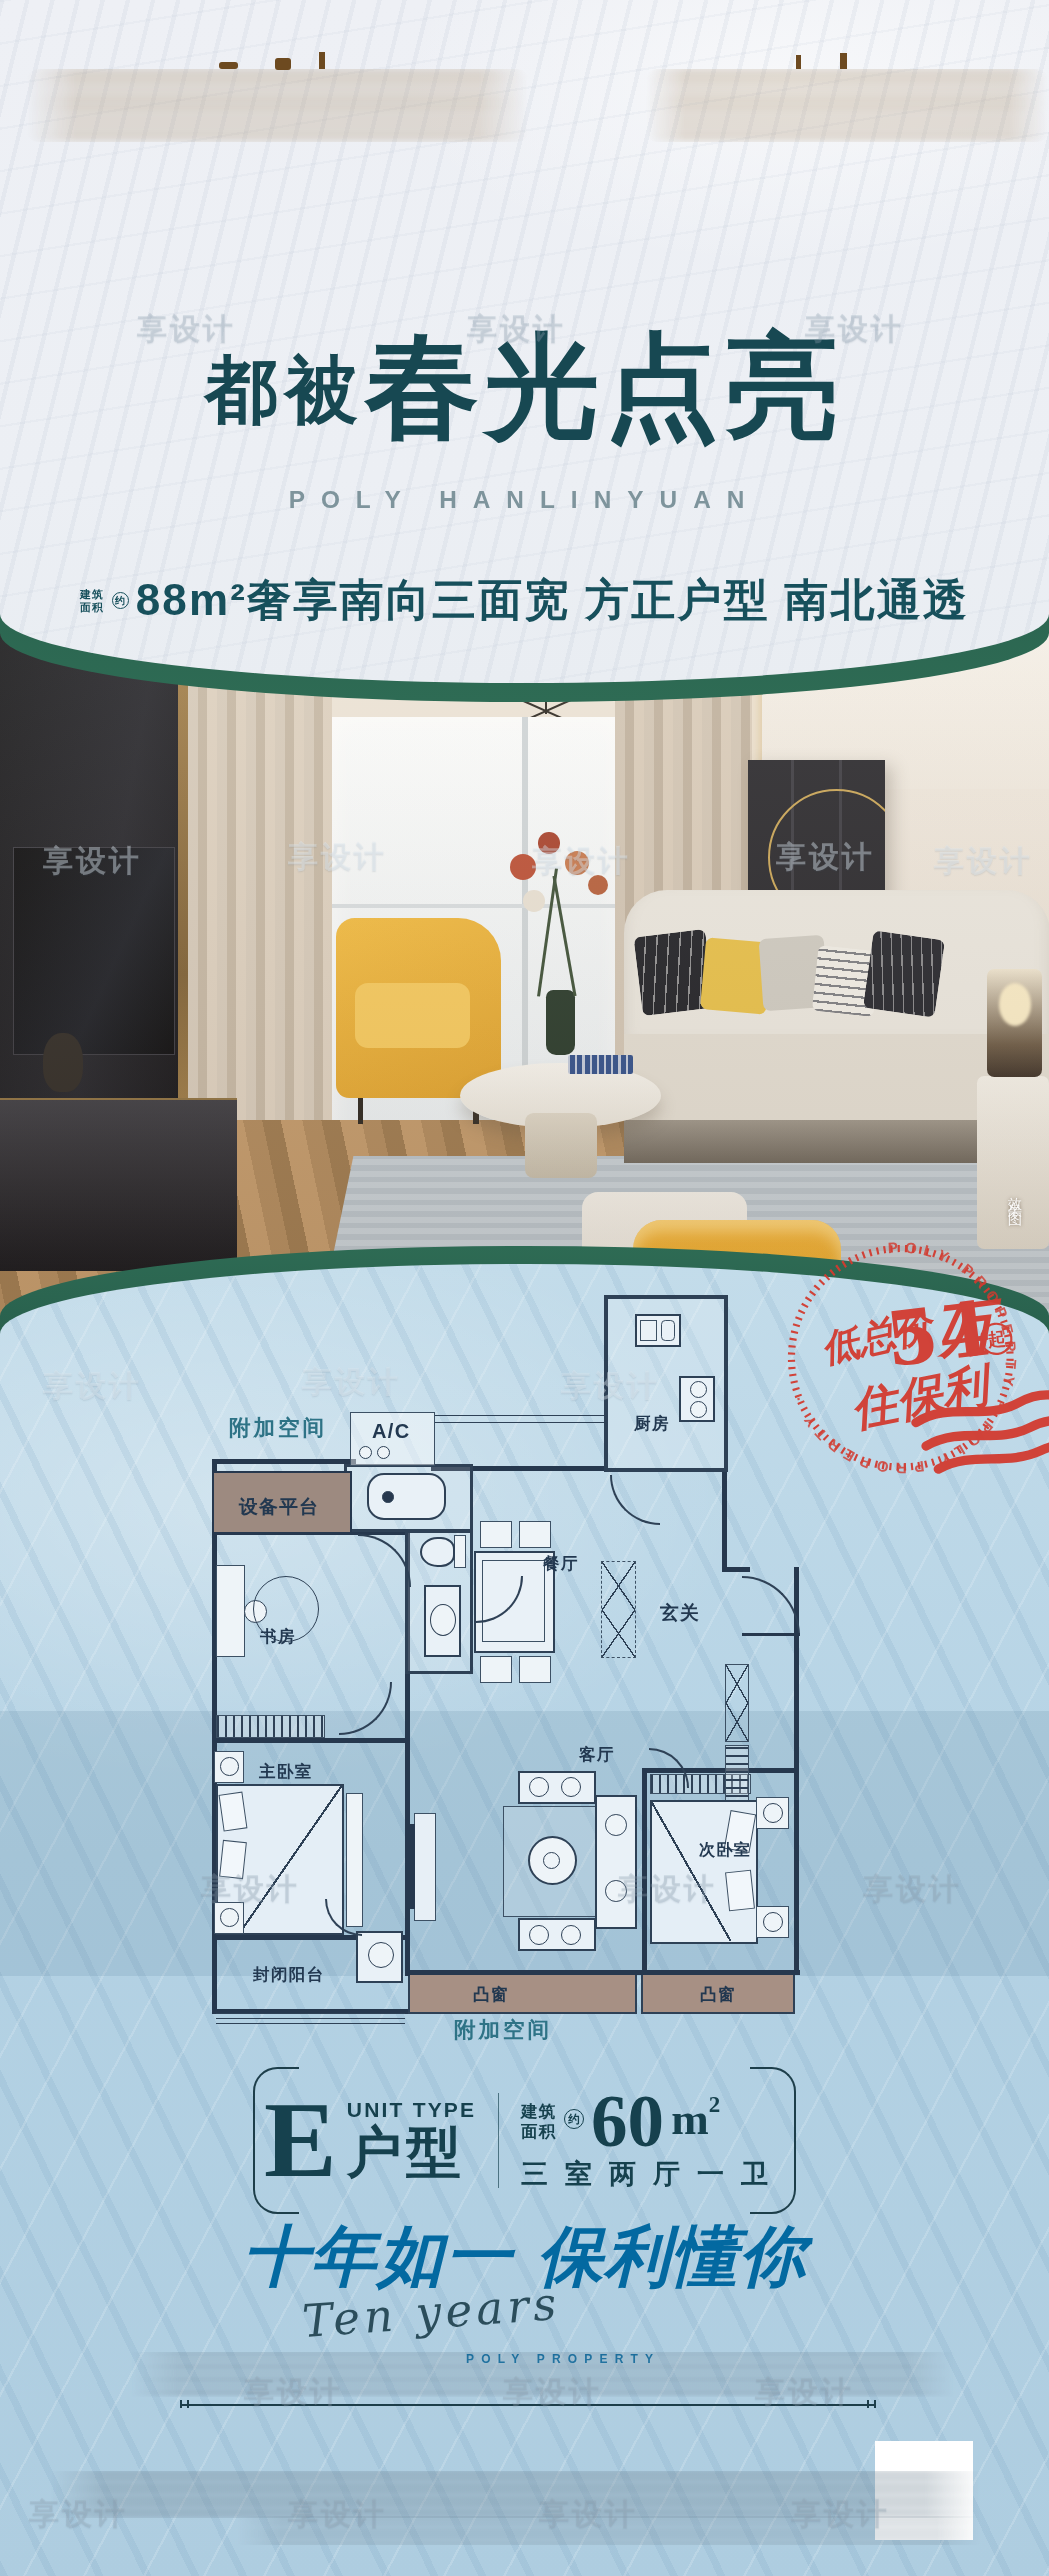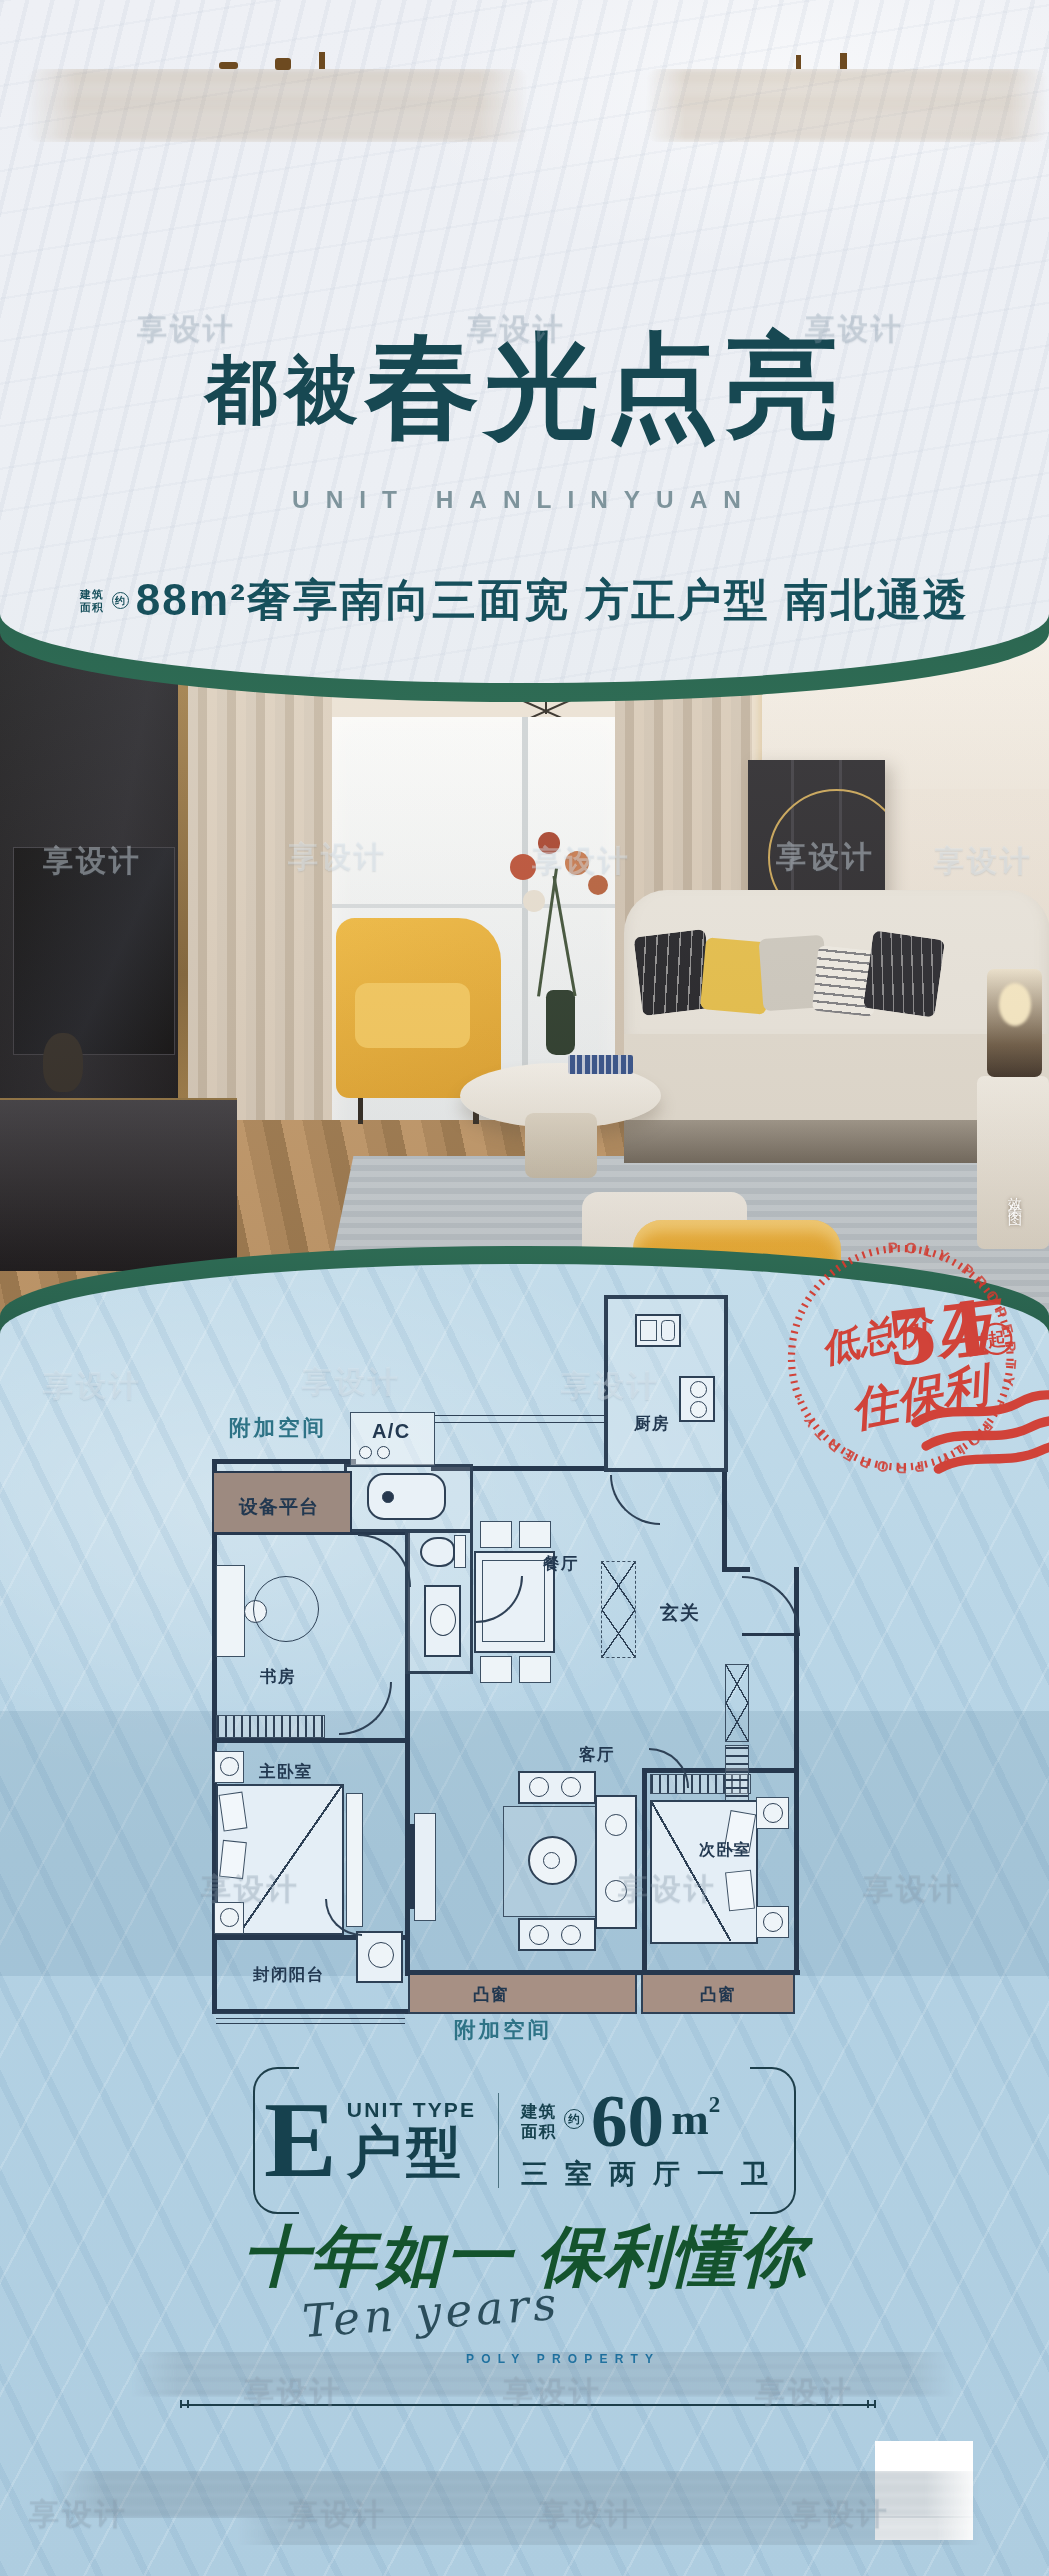--- a/index.html
+++ b/index.html
@@ -93,21 +93,21 @@
   .area-stack { display:flex; flex-direction:column; font-size:16.5px; font-weight:700; line-height:1.2; margin-top:13px; letter-spacing:1.4px;}
   .area-circle { width:20px; height:20px; border:1.1px solid #16414e; border-radius:50%; font-size:11.5px; font-weight:700;
                  display:flex; align-items:center; justify-content:center; margin-top:20px; }
   .area-val { font-family:"Liberation Serif", serif; font-size:73px; font-weight:700; line-height:.9; }
   .area-unit{ font-family:"Liberation Serif", serif; font-size:45px; font-weight:700; line-height:1.35; }
   .area-sup { font-family:"Liberation Serif", serif; font-size:23px; font-weight:700; vertical-align:top; }
   .rooms { font-size:27px; font-weight:700; letter-spacing:17px; margin-top:1px; white-space:nowrap; }
 
   
   .slogan-cn { width:100%; text-align:center; font-family:"DejaVu Serif", serif; font-style:italic; font-weight:700;
-               font-size:66px; color:#14532d; letter-spacing:1.4px; z-index:6; }
+               font-size:66px; color:#0369a1; letter-spacing:1.4px; z-index:6; }
   .slogan-en { font-family:"DejaVu Serif", serif; font-style:italic; font-size:45px; color:#2b4d5b; z-index:6; transform:rotate(-4deg); letter-spacing:4.3px;}
   .slogan-caps { font-size:12px; color:#0369a1; letter-spacing:7.2px; z-index:6; font-weight:600; }
 
   .divider { position:absolute; left:180px; top:2404px; width:696px; height:11.5px; border-top:2.2px solid #1d3e4a; z-index:6; }
   .tick { position:absolute; top:-6.5px; width:2.2px; height:8.6px; background:#1d3e4a; }
 
   .blurband { position:absolute; z-index:6; filter:blur(2.9px); border-radius:2.2px;
     background:repeating-linear-gradient(180deg, rgba(74,94,110,.40) 0 2.9px, rgba(168,186,199,.25) 2.9px 6.5px);
     -webkit-mask:linear-gradient(90deg, transparent, #000 6%, #000 94%, transparent);
             mask:linear-gradient(90deg, transparent, #000 6%, #000 94%, transparent); }
@@ -211,21 +211,21 @@
     <div class="abs logo-tick" style="left:219px;top:62px;width:18.7px;height:7.2px;border-radius:2.9px;"></div>
     <div class="abs logo-tick" style="left:275px;top:58px;width:16px;height:11.5px;border-radius:2.9px;"></div>
     <div class="abs logo-tick" style="left:319px;top:52px;width:5.8px;height:17px;"></div>
     <div class="abs logo-tick" style="left:796px;top:55px;width:5px;height:14.4px;"></div>
     <div class="abs logo-tick" style="left:840px;top:53px;width:6.5px;height:16px;"></div>
 
     <div class="abs hl2" style="top:331px;">
       <span class="pre">都被</span>
       <span class="main">春光点亮</span>
     </div>
-    <div class="abs brand-en" style="top:486px;">UNIT HANLINYUAN</div>
+    <div class="abs brand-en" style="top:486px;">POLY HANLINYUAN</div>
     <div class="abs tagline" style="top:571px;">
       <span class="tag-stack">
         <span>建筑</span>
         <span>面积</span>
       </span>
       <span class="tag-circle">约</span>
       <span class="tag-main">88m²奢享南向三面宽 方正户型 南北通透</span>
     </div>
   </div>
 
@@ -353,21 +353,21 @@
   <div class="arc tr" style="left:358px;top:1534px;width:53px;height:53px;"></div>
   <div class="arc bl" style="left:325px;top:1899px;width:37px;height:37px;"></div>
   <div class="arc tr" style="left:649px;top:1748px;width:40px;height:40px;"></div>
 
   <div class="fp-lbl teal" style="left:229px;top:1413px;">附加空间</div>
   <div class="fp-lbl" style="left:372px;top:1420px;font-size:20px;">A/C</div>
   <div class="fp-lbl" style="left:239px;top:1494px;">设备平台</div>
   <div class="fp-lbl small" style="left:634px;top:1413px;">厨房</div>
   <div class="fp-lbl small" style="left:543px;top:1505px;margin-top:48px;">餐厅</div>
   <div class="fp-lbl" style="left:660px;top:1600px;">玄关</div>
-  <div class="fp-lbl small" style="left:260px;top:1626px;margin-top:40px;">书房</div>
+  <div class="fp-lbl small" style="left:260px;top:1626px;">书房</div>
   <div class="fp-lbl small" style="left:259px;top:1761px;">主卧室</div>
   <div class="fp-lbl small" style="left:579px;top:1744px;">客厅</div>
   <div class="fp-lbl small" style="left:699px;top:1840px;font-size:16px;font-family:Liberation Serif, serif;">次卧室</div>
   <div class="fp-lbl small" style="left:253px;top:1964px;">封闭阳台</div>
   <div class="fp-lbl small" style="left:473px;top:1984px;">凸窗</div>
   <div class="fp-lbl small" style="left:700px;top:1984px;">凸窗</div>
   <div class="fp-lbl teal" style="left:454px;top:2015px;">附加空间</div>
 
   <div class="abs stamp" style="left:762px;top:1218px;width:331px;height:302px;">
     <svg width="331" height="302" viewBox="0 0 460 420">

